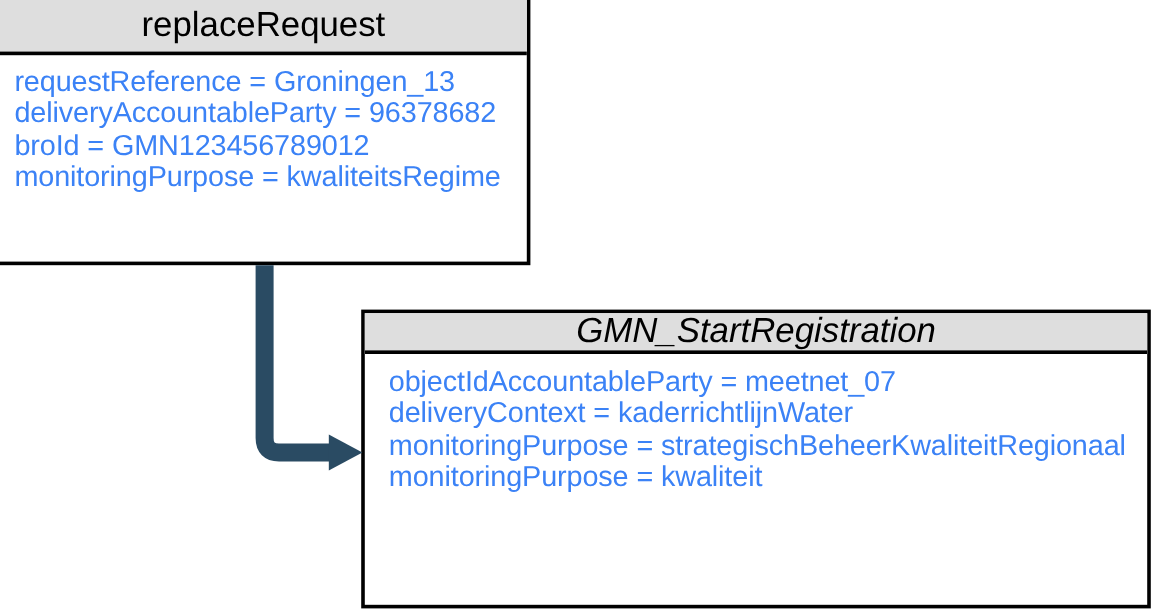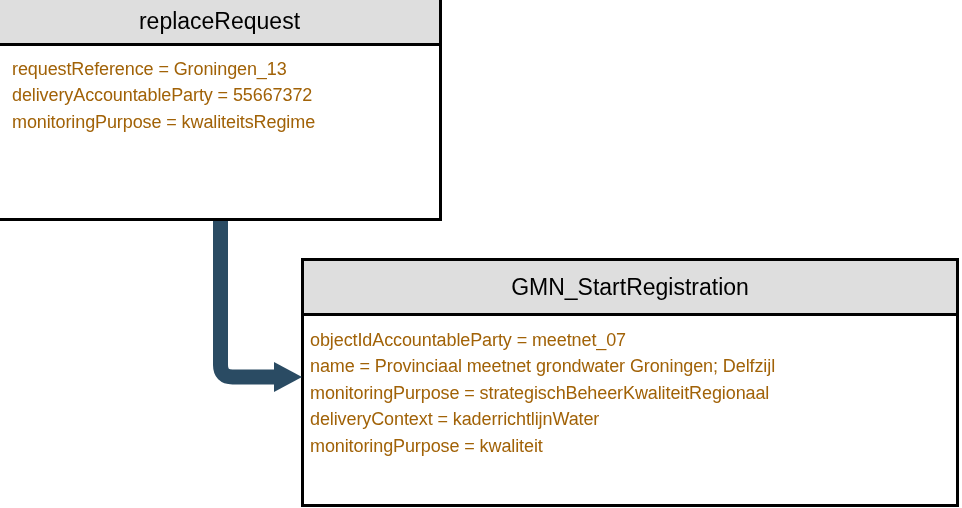--- a/index.html
+++ b/index.html
@@ -25,33 +25,33 @@
     box-sizing: border-box;
     border: 3px solid #000000;
     background: #ffffff;
   }
   .uml-header {
     box-sizing: border-box;
     background: #dedede;
     border-bottom: 3px solid #000000;
     text-align: center;
     color: #000000;
-    font-size: 23px;
+    font-size: 29px;
     line-height: 1;
     display: flex;
     align-items: center;
     justify-content: center;
   }
   .uml-body {
     box-sizing: border-box;
     padding: 9px 0 0 9px;
   }
   .uml-attr {
-    color: #a16207;
-    font-size: 18px;
+    color: #3b82f6;
+    font-size: 24px;
     line-height: 26.4px;
     white-space: nowrap;
     letter-spacing: -0.1px;
   }
 
   
   #box-replace-request {
     left: -3px;
     top: -3px;
     width: 445px;
@@ -60,54 +60,54 @@
   #box-replace-request .uml-header { height: 46px; }
   #box-replace-request .uml-body   { padding-left: 12px; padding-top: 10px; }
 
   
   #box-gmn-start-registration {
     left: 301px;
     top: 258px;
     width: 658px;
     height: 249px;
   }
-  #box-gmn-start-registration .uml-header { height: 55px; }
-  #box-gmn-start-registration .uml-body   { padding-left: 6px; padding-top: 11px; }
+  #box-gmn-start-registration .uml-header { height: 34px; font-style: italic; }
+  #box-gmn-start-registration .uml-body   { padding-left: 20px; padding-top: 11px; }
 
   
   #connector {
     position: absolute;
     left: 0;
     top: 0;
     width: 962px;
     height: 508px;
     pointer-events: none;
   }
 </style>
 </head>
 <body>
 
 <div id="canvas">
 
   <div class="uml-box" id="box-replace-request">
     <div class="uml-header">replaceRequest</div>
     <div class="uml-body">
       <div class="uml-attr">requestReference = Groningen_13</div>
-      <div class="uml-attr">deliveryAccountableParty = 55667372</div>
+      <div class="uml-attr">deliveryAccountableParty = 96378682</div>
+      <div class="uml-attr">broId = GMN123456789012</div>
       <div class="uml-attr">monitoringPurpose = kwaliteitsRegime</div>
     </div>
   </div>
 
   <div class="uml-box" id="box-gmn-start-registration">
     <div class="uml-header">GMN_StartRegistration</div>
     <div class="uml-body">
       <div class="uml-attr">objectIdAccountableParty = meetnet_07</div>
-      <div class="uml-attr">name = Provinciaal meetnet grondwater Groningen; Delfzijl</div>
+      <div class="uml-attr">deliveryContext = kaderrichtlijnWater</div>
       <div class="uml-attr">monitoringPurpose = strategischBeheerKwaliteitRegionaal</div>
-      <div class="uml-attr">deliveryContext = kaderrichtlijnWater</div>
       <div class="uml-attr">monitoringPurpose = kwaliteit</div>
     </div>
   </div>
 
   <svg id="connector" viewBox="0 0 962 508">
     <path id="connector-path" d="M 220.5 221 L 220.5 365 Q 220.5 377 232.5 377 L 276 377" fill="none" stroke="#2a4b63" stroke-width="15" stroke-linecap="butt" stroke-linejoin="round"></path>
     <polygon id="connector-head" points="274,362 274,392 302,377" fill="#2a4b63"></polygon>
   </svg>
 
 </div>

